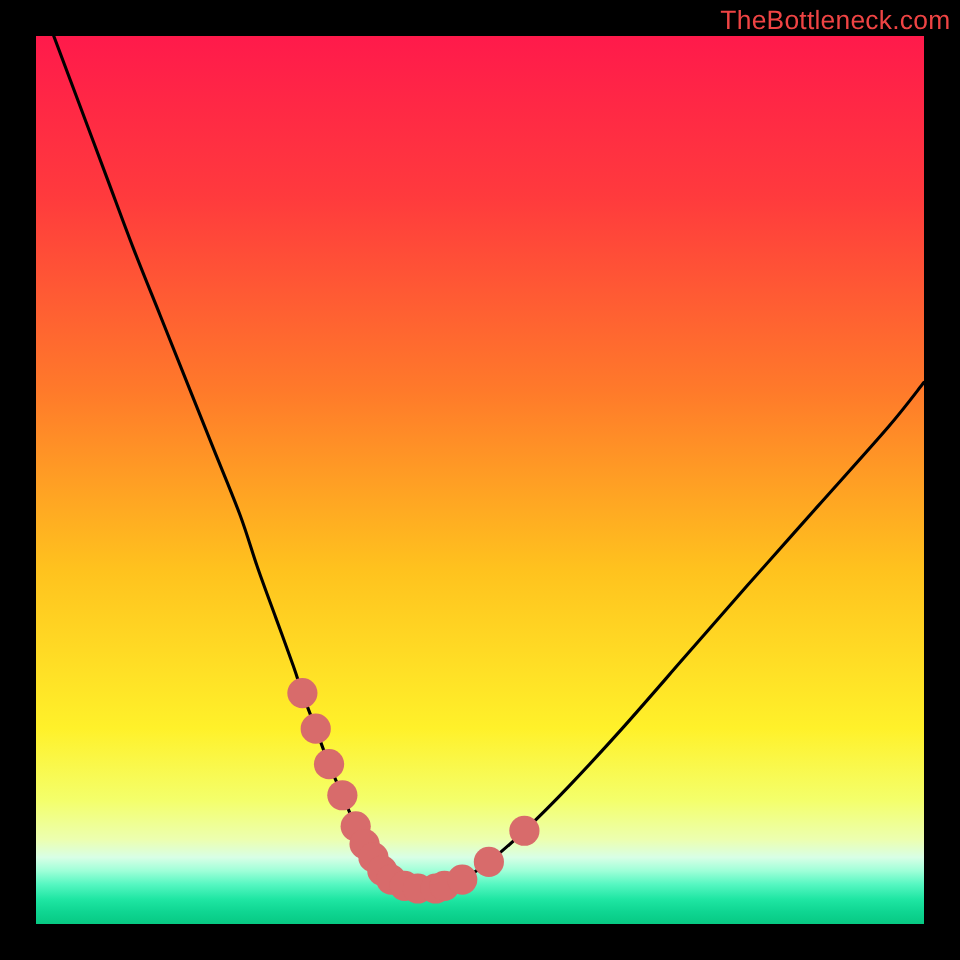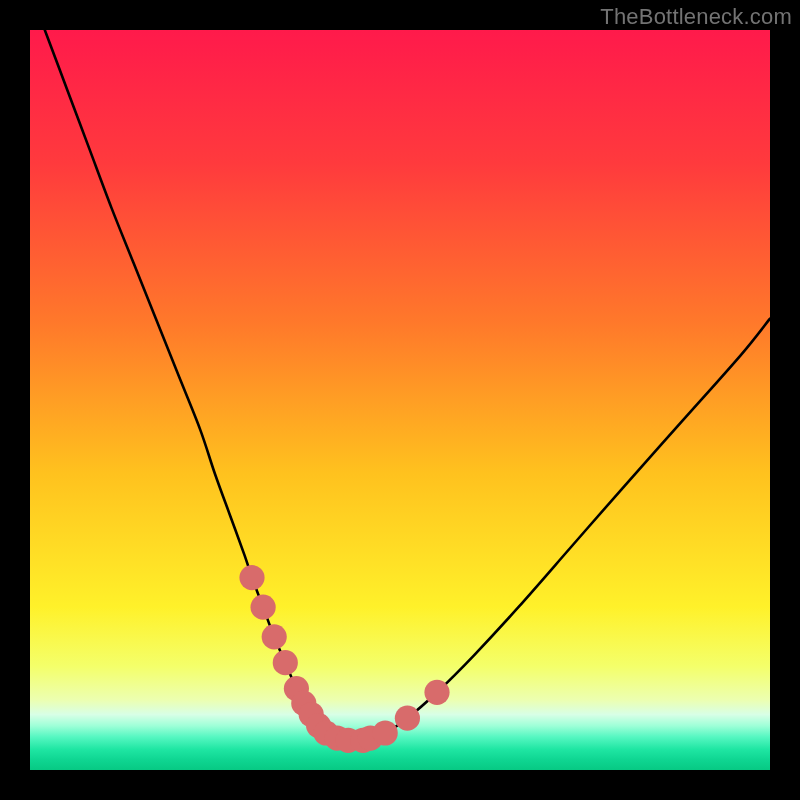--- a/index.html
+++ b/index.html
@@ -30,21 +30,21 @@
     inset: 0;
   }
   .curve {
     position: absolute;
     inset: 0;
   }
   .watermark {
     position: absolute;
     top: 4px;
     right: 8px;
-    color: #737373;
+    color: #ef4444;
     font-size: 22px;
     font-weight: 500;
     letter-spacing: 0.2px;
     user-select: none;
   }
 </style>
 </head>
 <body>
 
 <div class="frame">

